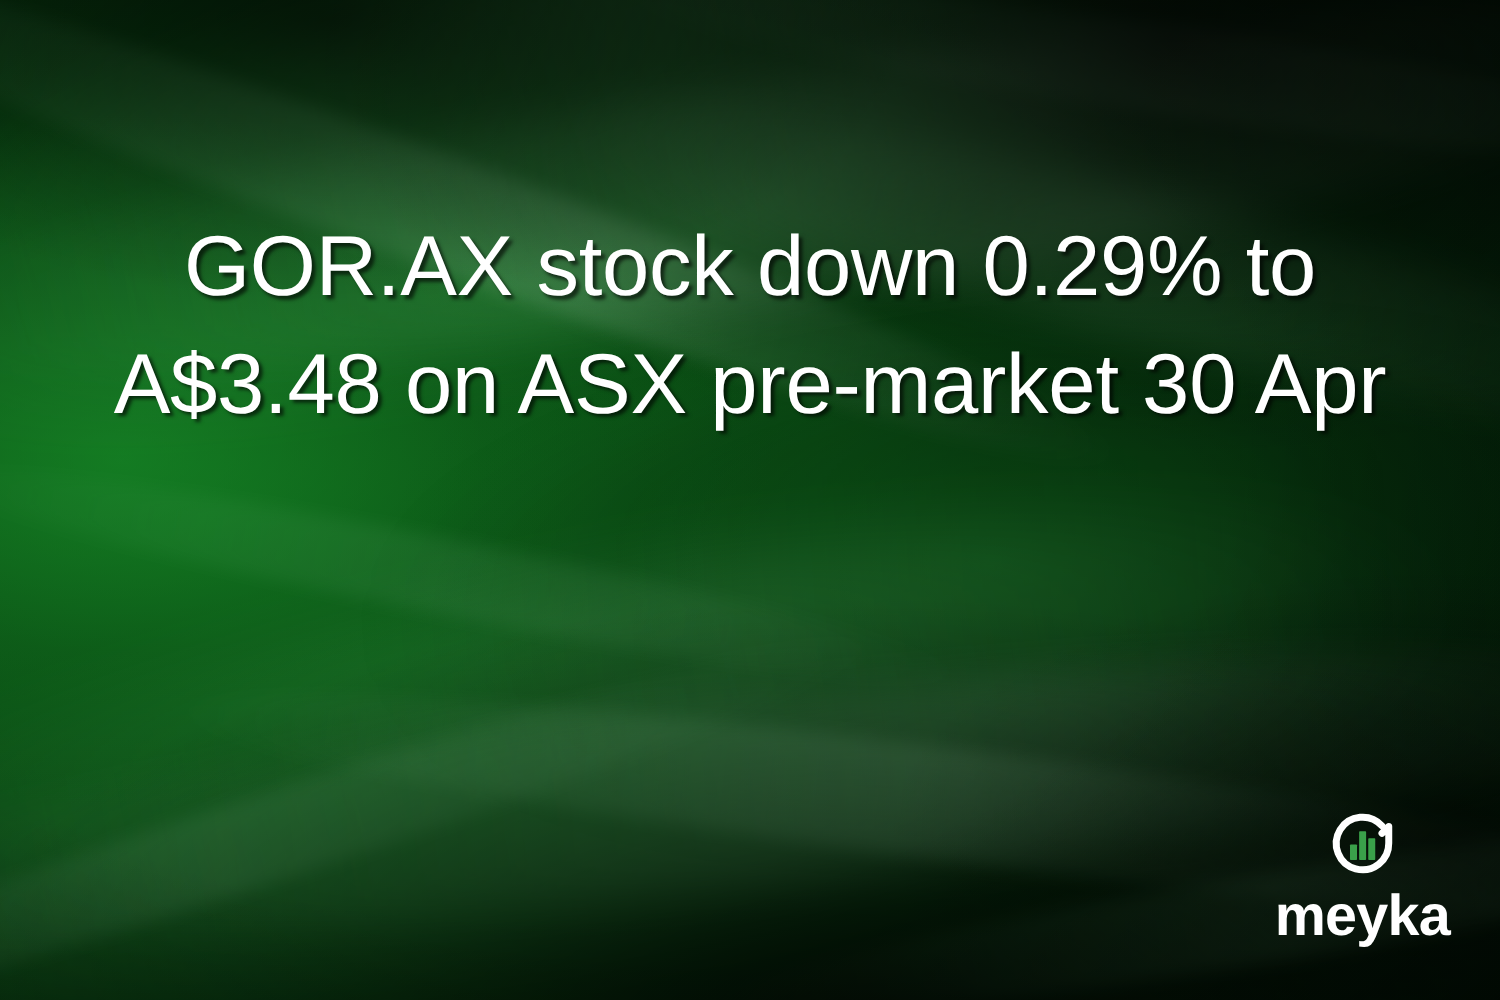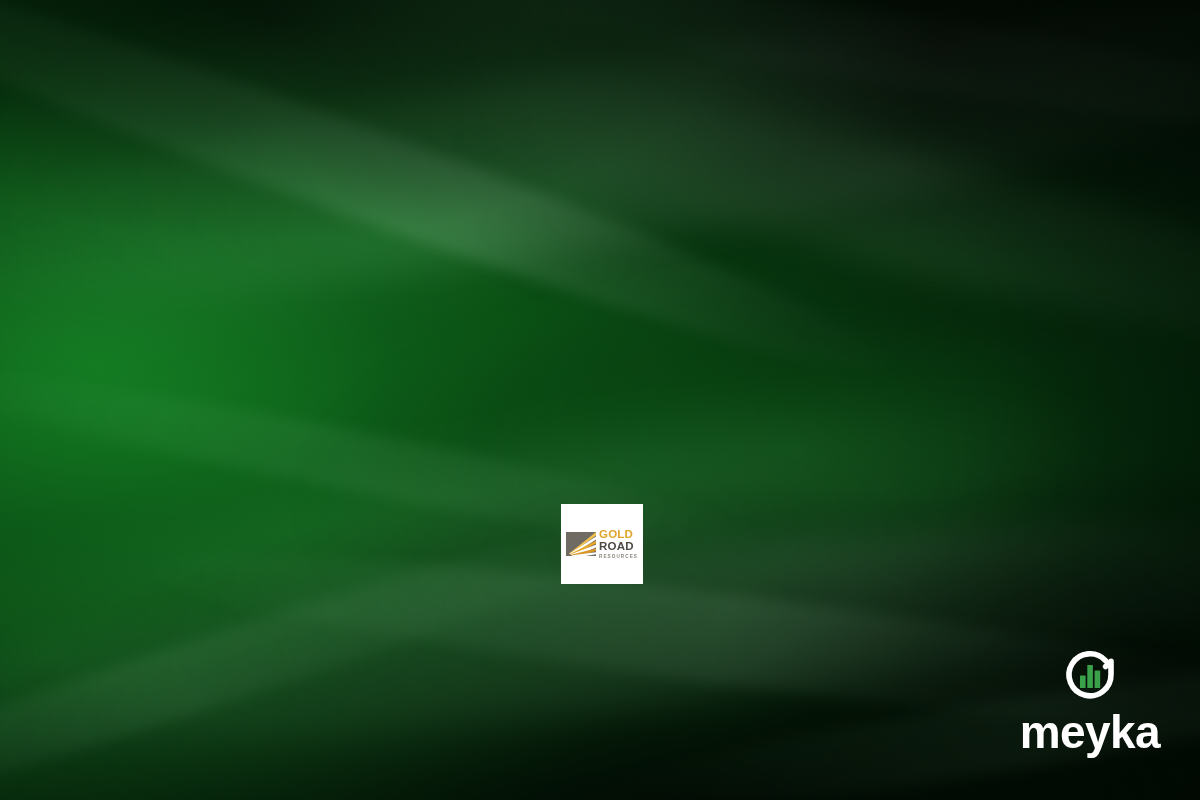--- a/index.html
+++ b/index.html
@@ -196,42 +196,22 @@
   <div class="ribbon" id="ribbon-g"></div>
   <div class="ribbon thin" id="ribbon-h"></div>
   <div class="ribbon thin" id="ribbon-i"></div>
   <div class="ribbon thin" id="ribbon-j"></div>
   <div class="ribbon thin" id="ribbon-l"></div>
 
   <div class="bg-layer" id="bg-dark-top"></div>
   <div class="bg-layer" id="bg-dark-bottom"></div>
   <div class="bg-layer" id="bg-vignette"></div>
 
-
-  <div id="logo-card">
-    <div id="logo-inner">
-      <svg id="logo-mark" width="30" height="24" viewBox="0 0 30 24">
-        <rect x="0" y="0" width="30" height="24" fill="#6f6a62"></rect>
-        <g>
-          <path d="M0 24 L30 0 L30 3.4 L2.2 24 Z" fill="#f2c14e"></path>
-          <path d="M0 24 L30 4.6 L30 7.6 L4.4 24 Z" fill="#ffffff"></path>
-          <path d="M0 24 L30 8.8 L30 11.6 L7.0 24 Z" fill="#e8a82a"></path>
-          <path d="M0 24 L30 12.8 L30 15.4 L10.2 24 Z" fill="#ffffff"></path>
-          <path d="M0 24 L30 16.6 L30 19.0 L14.2 24 Z" fill="#d99526"></path>
-          <path d="M0 24 L30 20.2 L30 22.3 L19.6 24 Z" fill="#ffffff"></path>
-        </g>
-        <path d="M0 24 L0 19.5 L6.6 24 Z" fill="#6f6a62"></path>
-      </svg>
-      <div id="logo-wordmark">
-        <span class="wm-gold">GOLD</span>
-        <span class="wm-road">ROAD</span>
-        <span class="wm-res">RESOURCES</span>
-      </div>
-    </div>
-  </div>
+  <h1 id="headline">GOR.AX stock down 0.29% to A$3.48 on ASX pre-market 30 Apr</h1>
+
 
   <div id="brand">
     <svg id="brand-icon" width="58" height="58" viewBox="0 0 58 58">
       <path d="M44.5 13.6 A21 21 0 1 0 50 27.4 L50 14.2 L44.6 19.6" fill="none" stroke="#ffffff" stroke-width="5.6" stroke-linecap="round" stroke-linejoin="round"></path>
       <rect x="19.0" y="28.5" width="5.6" height="12.5" rx="0.6" fill="#3aa14a"></rect>
       <rect x="26.3" y="18.0" width="5.6" height="23.0" rx="0.6" fill="#3aa14a"></rect>
       <rect x="33.6" y="23.5" width="5.6" height="17.5" rx="0.6" fill="#3aa14a"></rect>
     </svg>
     <span id="brand-name">meyka</span>
   </div>

